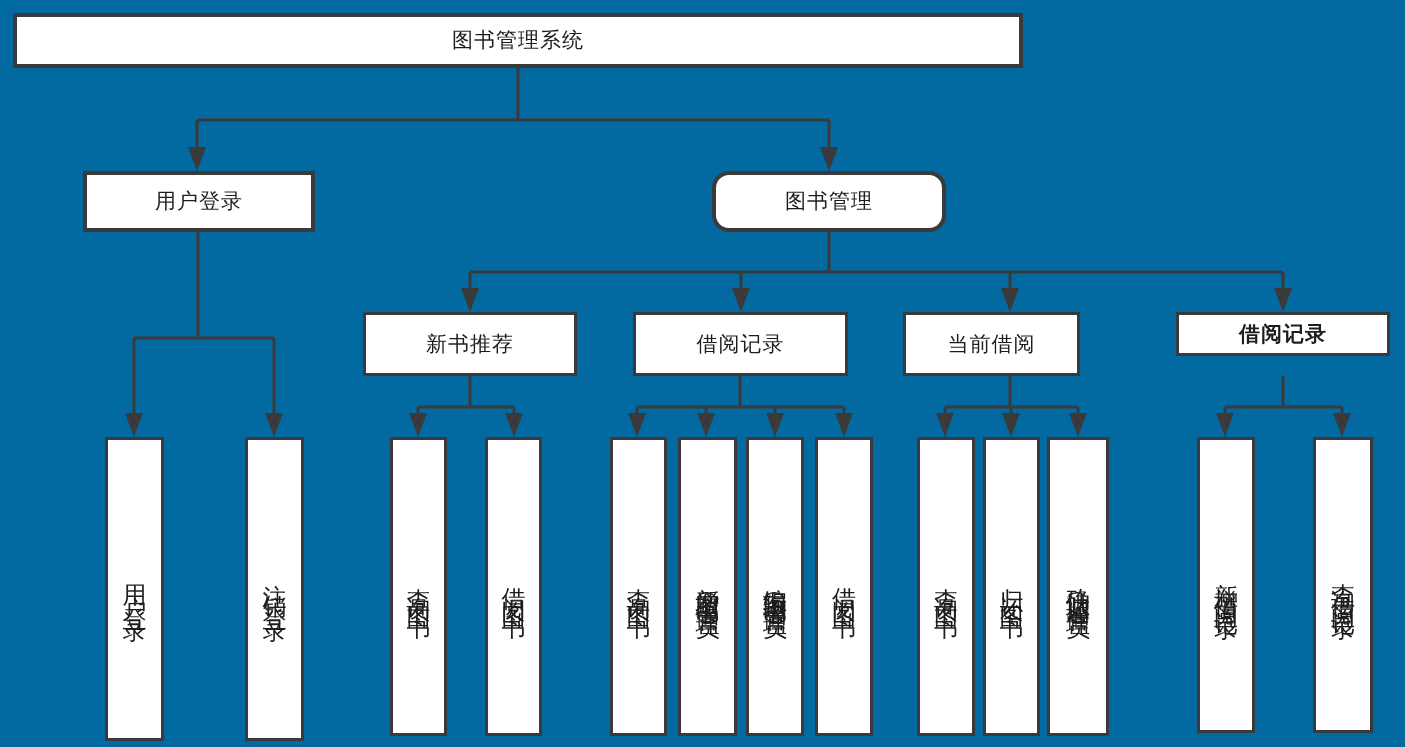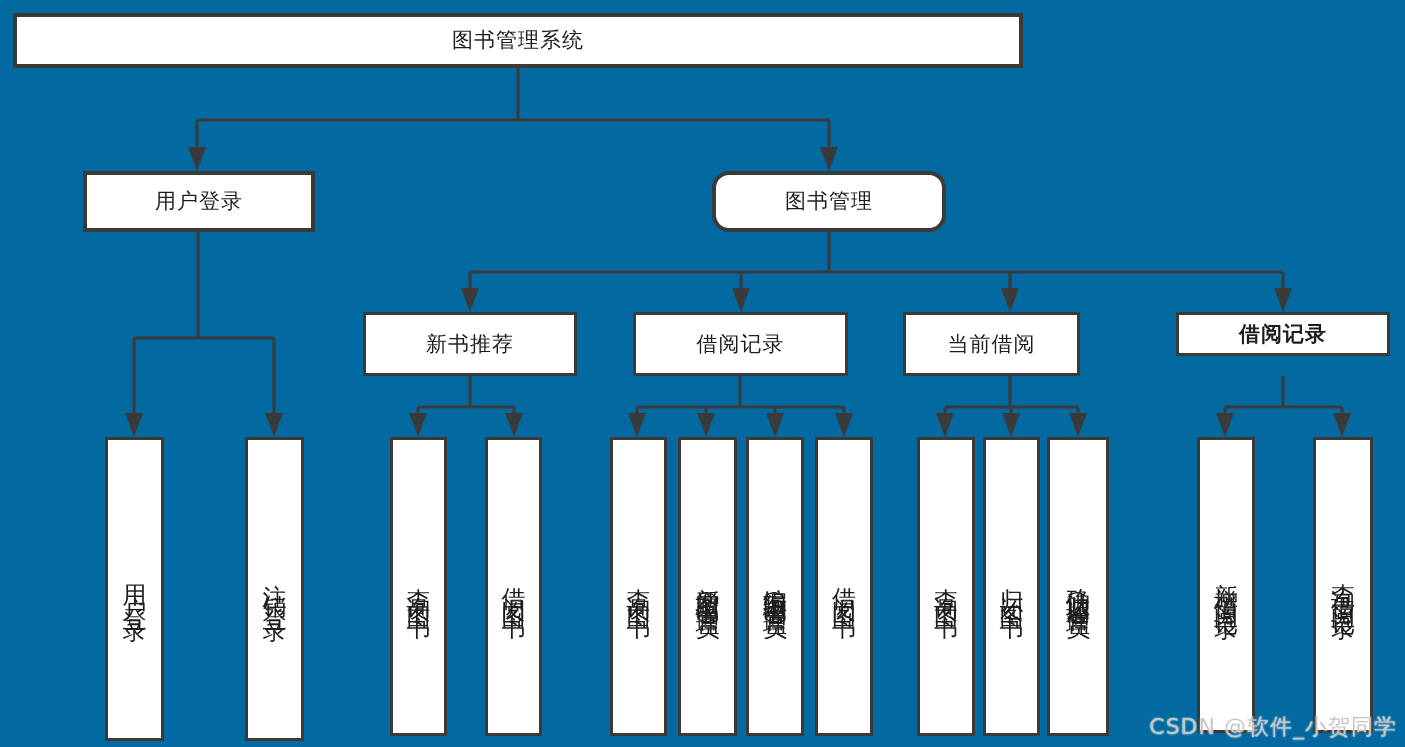--- a/index.html
+++ b/index.html
@@ -134,14 +134,13 @@
       <div class="node v" style="left: 610px; top: 437px; width: 57px; height: 299px; letter-spacing: 9px;">查询图书</div>
       <div class="node v" style="left: 678px; top: 437px; width: 59px; height: 299px; letter-spacing: 4px;">新增图书（管理员）</div>
       <div class="node v" style="left: 746px; top: 437px; width: 58px; height: 299px; letter-spacing: 4px;">编辑图书（管理员）</div>
       <div class="node v" style="left: 815px; top: 437px; width: 58px; height: 299px; letter-spacing: 9px;">借阅图书</div>
       <div class="node v" style="left: 917px; top: 437px; width: 58px; height: 299px; letter-spacing: 9px;">查询图书</div>
       <div class="node v" style="left: 983px; top: 437px; width: 57px; height: 299px; letter-spacing: 9px;">归还图书</div>
       <div class="node v" style="left: 1047px; top: 437px; width: 62px; height: 299px; letter-spacing: 4px;">确认归还（管理员）</div>
       <div class="node v" style="left: 1197px; top: 437px; width: 58px; height: 296px; letter-spacing: 7px;">新增借阅记录</div>
       <div class="node v" style="left: 1313px; top: 437px; width: 60px; height: 296px; letter-spacing: 7px;">查询借阅记录</div>
     </div>
-  <div class="watermark">CSDN @软件_小贺同学</div>
 </div>
 
 </body></html>

